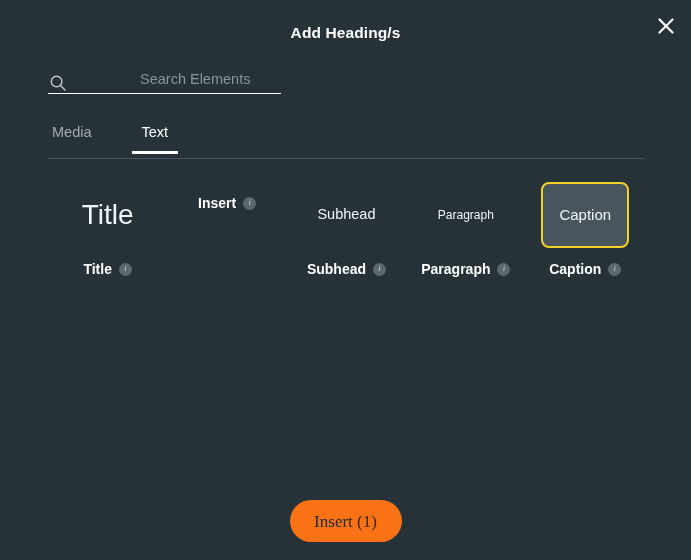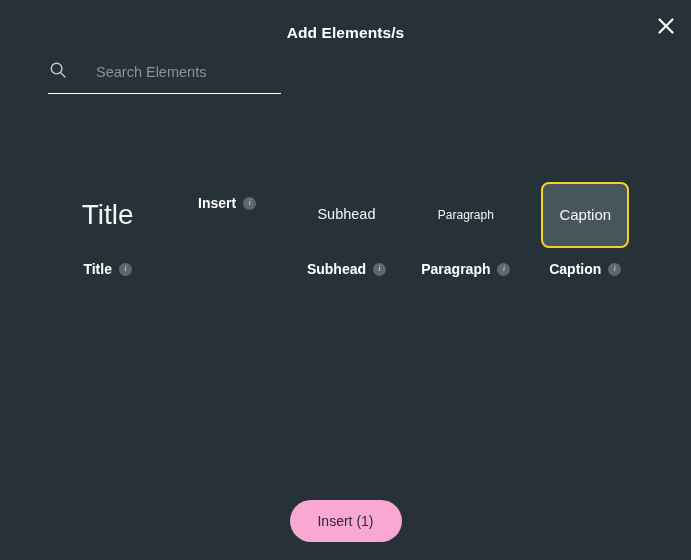--- a/index.html
+++ b/index.html
@@ -61,23 +61,24 @@
   .close-btn svg { display: block; }
 
   
   .search-row {
     position: absolute;
     left: 48px;
     top: 60px;
     width: 233px;
     height: 34px;
     display: flex;
-    align-items: flex-start;
+    align-items: flex-end;
     border-bottom: 1.6px solid #ffffff;
     box-sizing: border-box;
+    gap: 44px;
   }
   .search-icon {
     flex: 0 0 auto;
     width: 20px;
     height: 20px;
     display: flex;
     align-items: center;
     justify-content: center;
     margin-right: 4px;
   }
@@ -227,58 +228,65 @@
     position: absolute;
     left: 0;
     right: 0;
     bottom: 0;
     height: 78px;
     display: flex;
     align-items: center;
     justify-content: center;
   }
   .insert-btn {
-    background: #f9a8d4;
+    background: #f97316;
     color: #2b2b2b;
     border: none;
     border-radius: 24px;
     width: 112px;
     height: 42px;
-    font-size: 14px;
-    font-family: Liberation Sans, sans-serif;
+    font-size: 17px;
+    font-family: Liberation Serif, serif;
     cursor: pointer;
     line-height: 1;
     padding: 0;
   }
 </style>
 </head>
 <body>
 
 <div class="modal">
 
   <div class="header">
-    <div class="modal-title">Add Elements/s</div>
+    <div class="modal-title">Add Heading/s</div>
     <button class="close-btn">
       <svg width="20" height="20" viewBox="0 0 20 20" aria-hidden="true">
         <line x1="3.5" y1="3.5" x2="16.5" y2="16.5" stroke="#ffffff" stroke-width="2.2" stroke-linecap="round"></line>
         <line x1="16.5" y1="3.5" x2="3.5" y2="16.5" stroke="#ffffff" stroke-width="2.2" stroke-linecap="round"></line>
       </svg>
     </button>
   </div>
 
   <div class="search-row">
     <span class="search-icon">
       <svg width="18" height="18" viewBox="0 0 18 18" aria-hidden="true">
         <circle cx="7.6" cy="7.6" r="5.3" fill="none" stroke="#c3c9cd" stroke-width="1.4"></circle>
         <line x1="11.5" y1="11.5" x2="16" y2="16" stroke="#c3c9cd" stroke-width="1.4" stroke-linecap="round"></line>
       </svg>
     </span>
     <input class="search-input" type="text" placeholder="Search Elements" style="">
   </div>
 
+  <div class="tabs-wrap">
+    <div class="tabs">
+      <button class="tab">Media</button>
+      <button class="tab active">Text</button>
+    </div>
+    <div class="tabs-divider"></div>
+  </div>
 
   <div class="elements">
 
     <div class="element-col">
       <div class="preview-card">
         <span class="preview-text sz-title">Title</span>
       </div>
       <div class="label-row">
         <span class="element-label">Title</span>
         <span class="info-icon">i</span>

